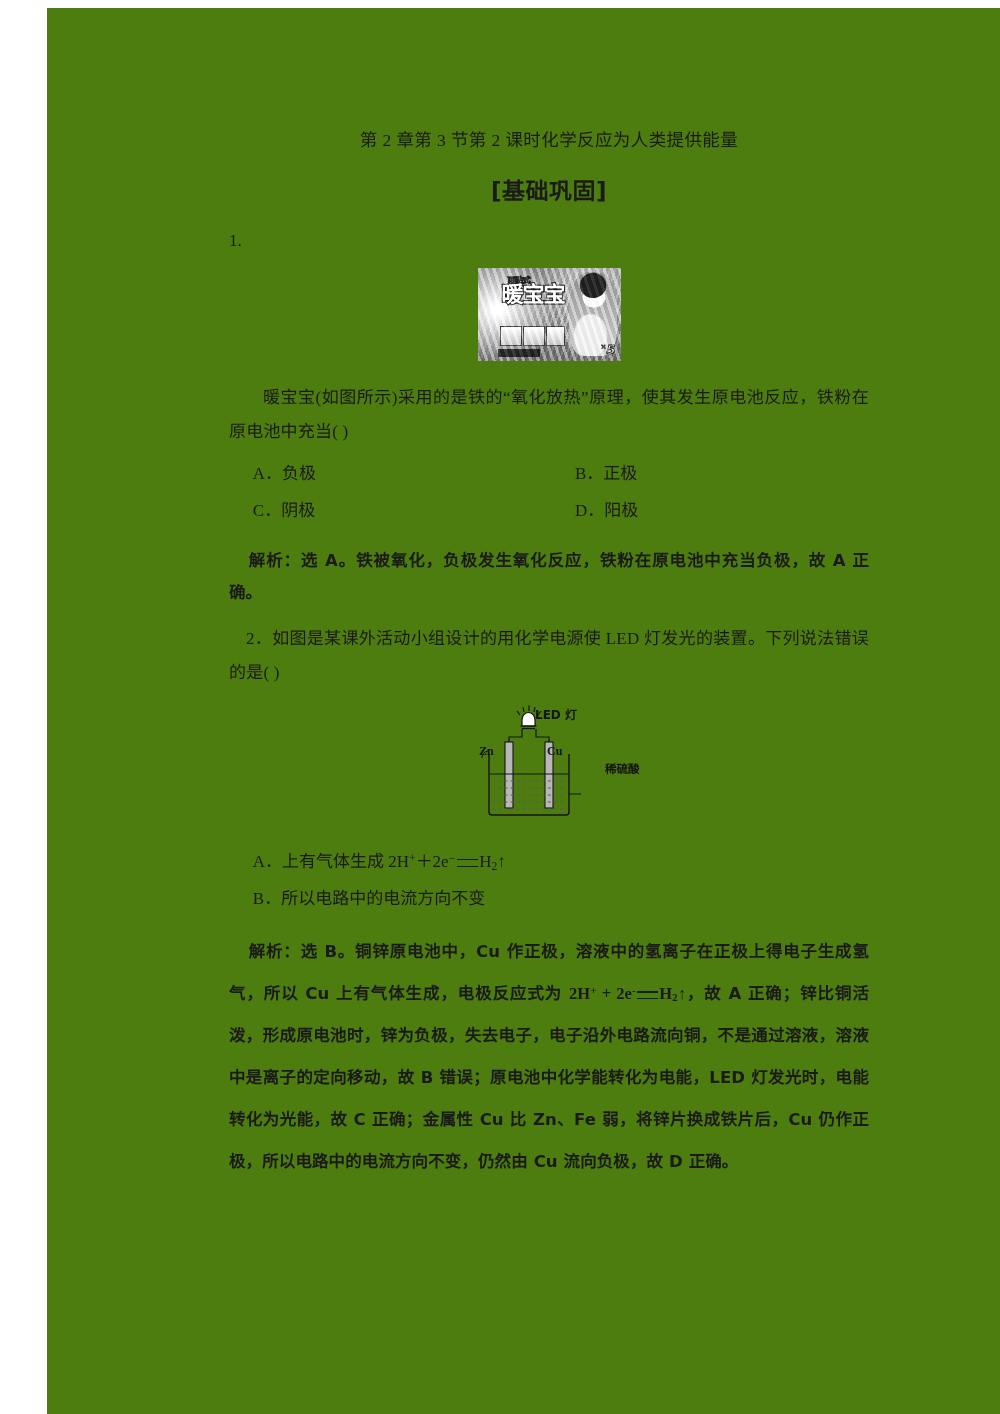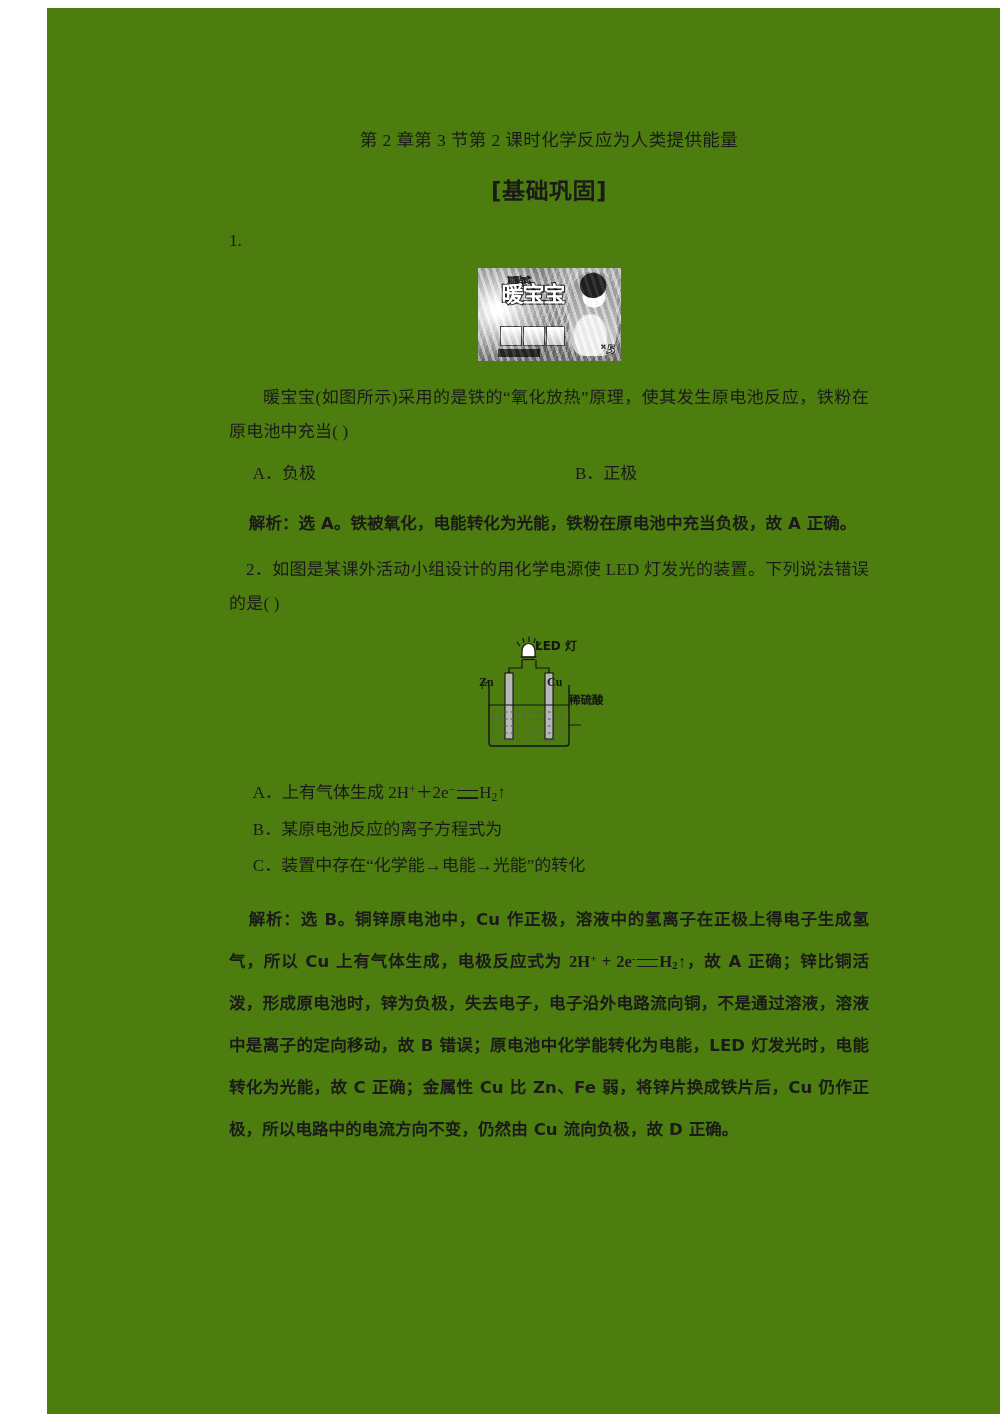--- a/index.html
+++ b/index.html
@@ -227,20 +227,21 @@
   }
   .lbl-led  { left: 76px;  top: 3px;   font-size: 12px; }
   .lbl-zn   { left: 20px;  top: 42px;  font-size: 12px; font-family: "Liberation Serif", serif; text-align: right; }
   .lbl-cu   { left: 88px;  top: 42px;  font-size: 12px; font-family: "Liberation Serif", serif; }
   .lbl-acid {
     left: 110px; top: 62px;
     font-size: 11.5px;
     line-height: 1.03;
     width: 1em;
     word-break: break-all;
+    padding-left: 36px;
   }
 </style>
 </head>
 <body>
 
 <div class="page">
   <div class="content">
 
     <div class="title ctr">第 2 章第 3 节第 2 课时化学反应为人类提供能量</div>
     <div class="section-head ctr">[基础巩固]</div>
@@ -265,24 +266,26 @@
     </div>
 
     <div class="stem indent">暖宝宝(如图所示)采用的是铁的“氧化放热”原理，使其发生原电池反应，铁粉在原电池中充当(       )</div>
 
     <div class="options">
       <div class="opt-row">
         <div class="opt"><span>A．</span><span>负极</span></div>
         <div class="opt"><span>B．</span><span>正极</span></div>
       </div>
       <div class="opt-row">
+        <div class="opt"><span>C．</span><span>阴极</span></div>
+        <div class="opt"><span>D．</span><span>阳极</span></div>
       </div>
     </div>
 
-    <div class="explain short" style="margin-top:16px;margin-bottom:14px;">解析：选 A。铁被氧化，电能转化为光能，铁粉在原电池中充当负极，故 A 正确。</div>
+    <div class="explain short" style="margin-top:16px;margin-bottom:14px;">解析：选 A。铁被氧化，负极发生氧化反应，铁粉在原电池中充当负极，故 A 正确。</div>
 
     <div class="stem indent-half"><span>2．</span><span>如图是某课外活动小组设计的用化学电源使 LED 灯发光的装置。下列说法错误的是(       )</span></div>
 
     <div class="fig-wrap">
       <div class="cellfig">
         <svg width="180" height="124" viewBox="0 0 180 124">
 
           <g stroke="#141414" stroke-width="1.2" fill="none">
             <path d="M63 24 v-6 a6.5 7.5 0 0 1 13 0 v6 z" fill="#ffffff"></path>
             <line x1="61.5" y1="24" x2="77.5" y2="24"></line>
@@ -322,22 +325,21 @@
         </svg>
         <div class="fig-label lbl-led">LED 灯</div>
         <div class="fig-label lbl-zn">Zn</div>
         <div class="fig-label lbl-cu">Cu</div>
         <div class="fig-label lbl-acid">稀硫酸</div>
       </div>
     </div>
 
     <div class="opt-block">
       <div><span>A．</span><span>上有气体生成 </span><span class="mono-el">2H<sup>+</sup>＋2e<sup>−</sup><span class="eqbar"></span>H<sub>2</sub>↑</span></div>
-      <div><span>B．</span><span>某原电池反应的离子方程式为</span></div>
-      <div><span>C．</span><span>装置中存在“化学能→电能→光能”的转化</span></div>
+      <div><span>B．</span><span>所以电路中的电流方向不变</span></div>
     </div>
 
     <div class="explain" style="margin-top:14px;"><span>解析：选 B。铜锌原电池中，Cu 作正极，溶液中的氢离子在正极上得电子生成氢气，所以 Cu 上有气体生成，电极反应式为 </span><span class="mono-el">2H<sup>+</sup> + 2e<sup>-</sup><span class="eqbar"></span>H<sub>2</sub>↑</span><span>，故 A 正确；锌比铜活泼，形成原电池时，锌为负极，失去电子，电子沿外电路流向铜，不是通过溶液，溶液中是离子的定向移动，故 B 错误；原电池中化学能转化为电能，LED 灯发光时，电能转化为光能，故 C 正确；金属性 Cu 比 Zn、Fe 弱，将锌片换成铁片后，Cu 仍作正极，所以电路中的电流方向不变，仍然由 Cu 流向负极，故 D 正确。</span></div>
 
 
 
   </div>
 </div>
 
 </body></html>

